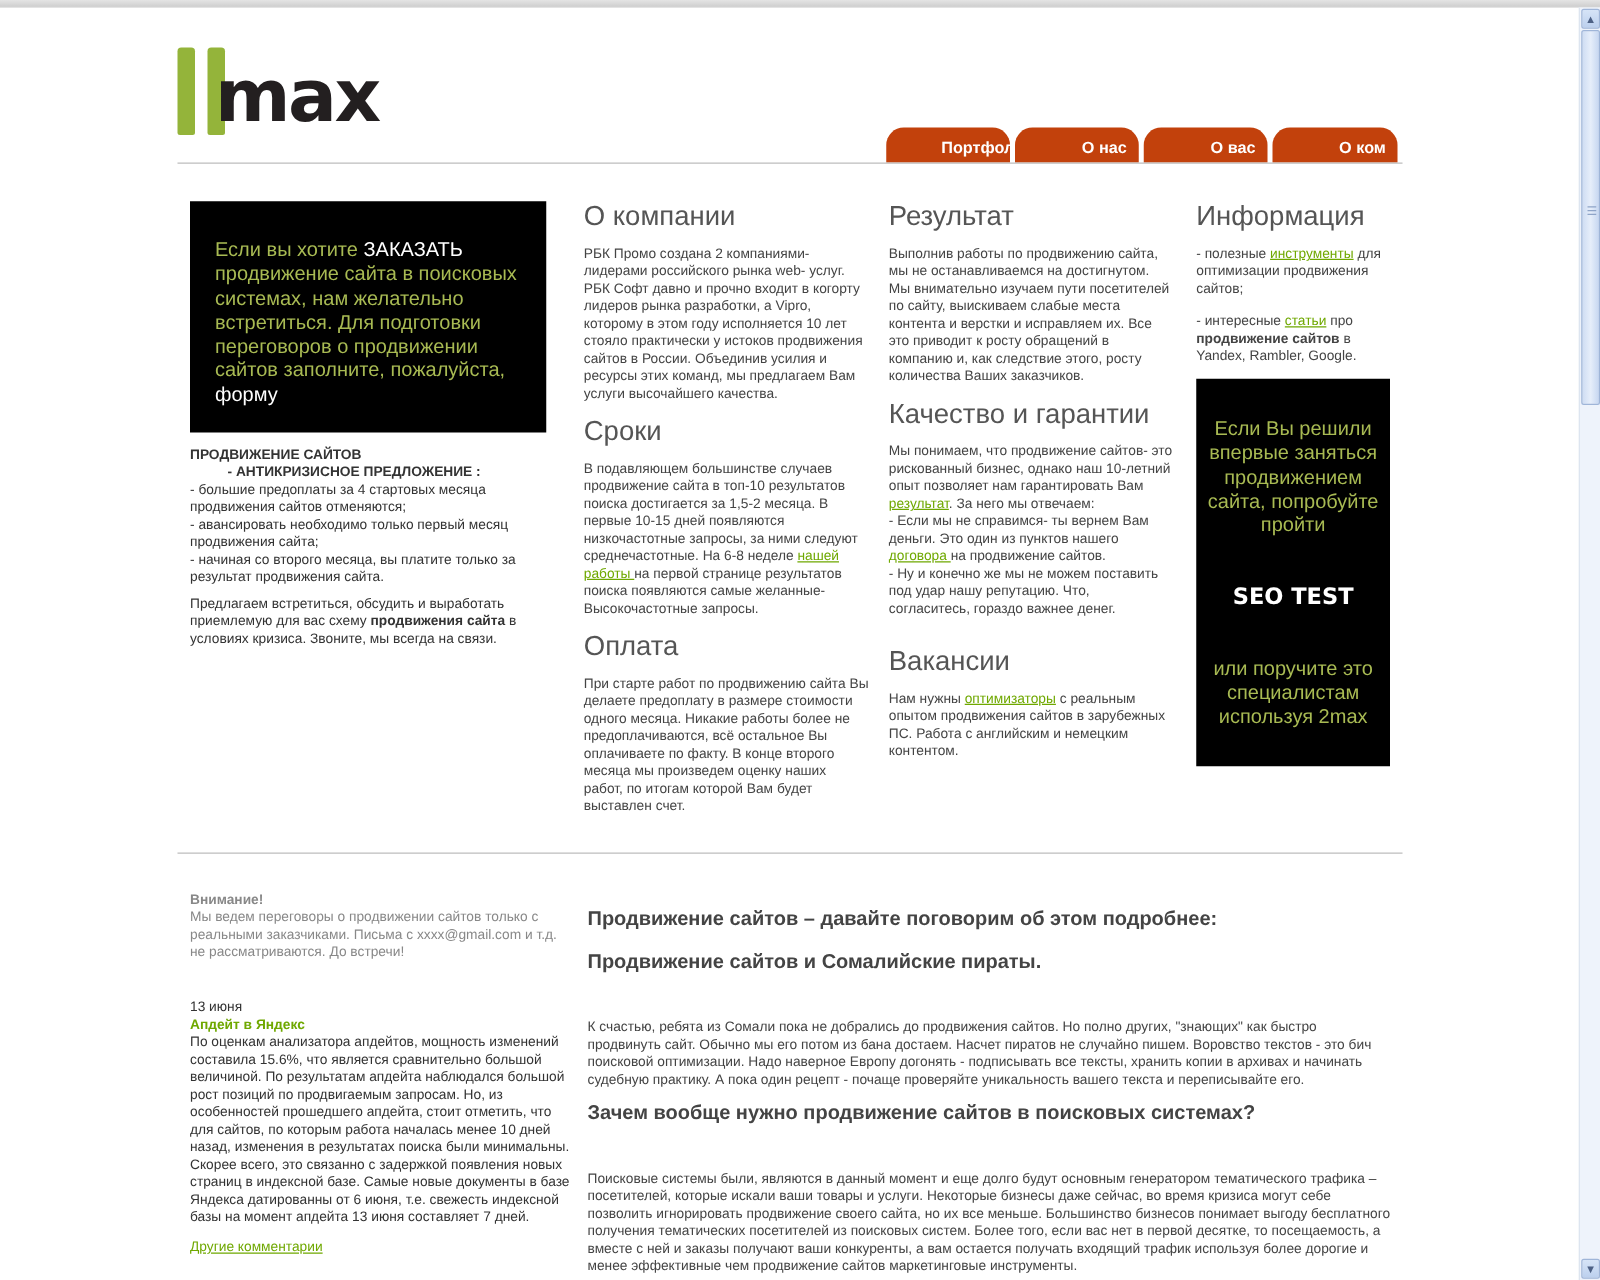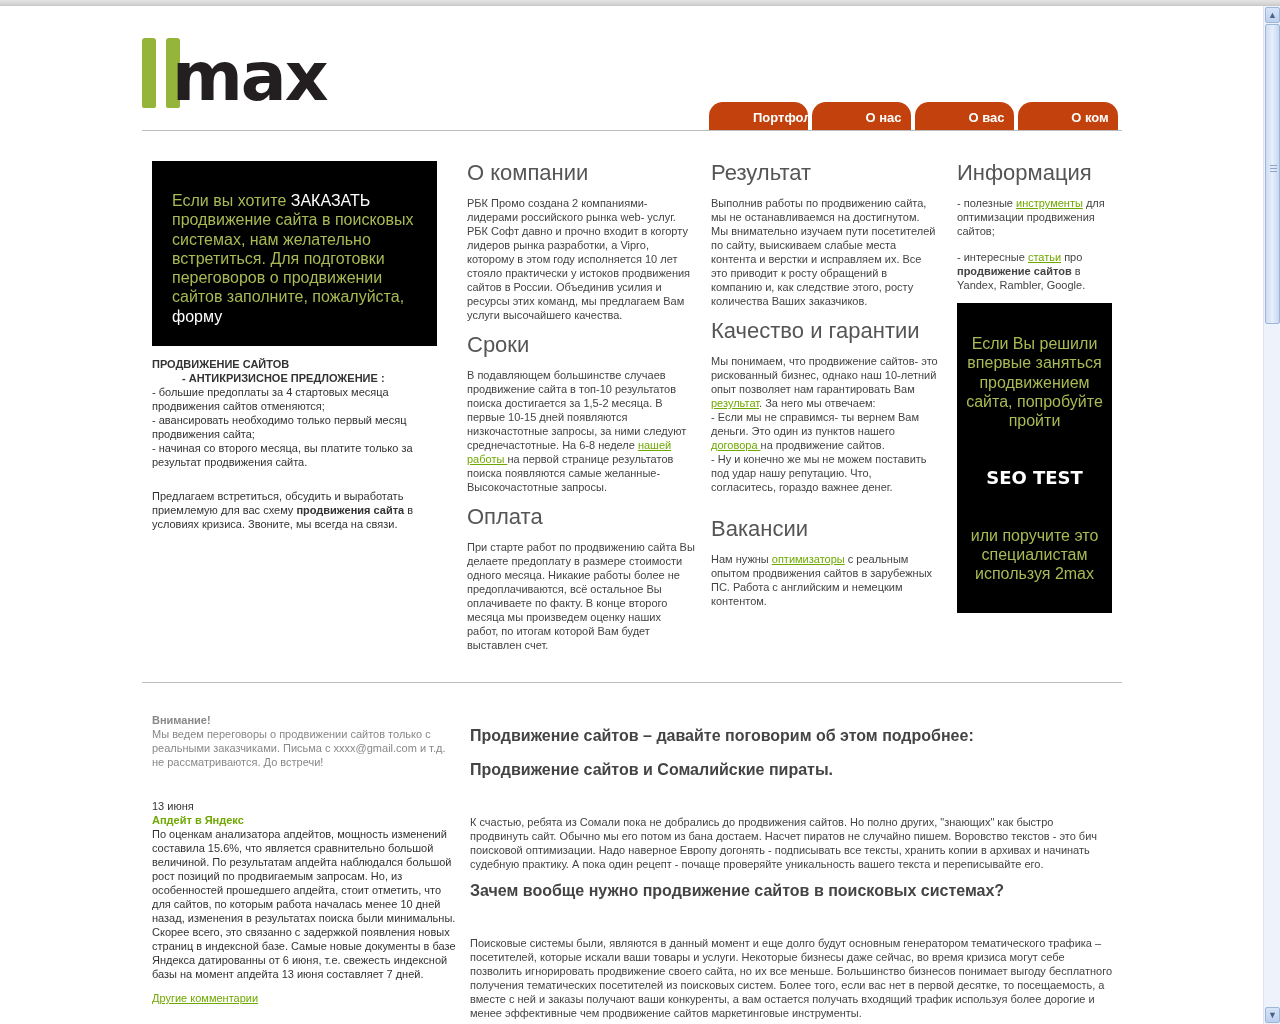--- a/index.html
+++ b/index.html
@@ -3,21 +3,21 @@
 <meta charset="utf-8">
 <style>
   * { box-sizing: border-box; margin: 0; padding: 0; }
   html, body { width: 1280px; height: 1024px; overflow: hidden; background: #fff; }
   body { font-family: "Liberation Sans", sans-serif; color: #444; position: relative; }
   .topbar { position: absolute; left: 0; top: 0; width: 1280px; height: 6px; background: linear-gradient(#e4e4e4, #d0d0d0); border-bottom: 1px solid #c8c8c8; }
   .page { position: absolute; left: 0; top: 6px; width: 1263px; height: 1018px; overflow: hidden; }
   .logo { position: absolute; left: 142px; top: 30px; height: 78px; display: flex; align-items: flex-end; }
   .logo .bars { display: flex; gap: 10px; margin-right: 2px; height: 70px; align-items: flex-end; }
   .logo .bar { width: 14px; height: 70px; background: #94b43a; border-radius: 3px 3px 2px 2px; }
-  .logo .word { font-family: "DejaVu Sans", sans-serif; font-weight: bold; font-size: 68px; line-height: 62px; color: #231f20; letter-spacing: -2px; margin-left: -10px; }
+  .logo .word { font-family: "DejaVu Sans", sans-serif; font-weight: bold; font-size: 58px; line-height: 62px; color: #231f20; letter-spacing: -2px; margin-left: -10px; }
   .nav { position: absolute; left: 709px; top: 96px; display: flex; gap: 4px; }
   .tab { width: 99px; height: 28px; background: #c2410c; color: #fff; font-weight: bold; font-size: 13px; text-align: center; line-height: 32px; border-radius: 14px 14px 0 0; cursor: pointer; padding-left: 44px; }
   .tab.last { width: 100px; font-size: 13px; }
   .rule { position: absolute; left: 142px; width: 980px; height: 1px; background: #bdbdbd; }
   .promo { position: absolute; left: 152px; top: 155px; width: 285px; height: 185px; background: #000; padding: 30px 20px 0 20px; font-size: 16px; line-height: 19.3px; color: #a8ba53; }
   .promo .hl { color: #fff; }
   .offer { position: absolute; left: 152px; top: 351px; width: 290px; font-size: 11px; line-height: 14px; color: #333; }
   .offer .h { font-weight: bold; }
   .offer .h2 { font-weight: bold; padding-left: 30px; }
   .offer p { margin-bottom: 12px; }
@@ -68,21 +68,21 @@
 
   <div class="promo">
     <span>Если вы хотите </span><span class="hl lnk" style="color:#fff;text-decoration:none;text-align:center;">ЗАКАЗАТЬ</span><span> продвижение сайта в поисковых системах, нам желательно встретиться. Для подготовки переговоров о продвижении сайтов заполните, пожалуйста, </span><span class="hl" style="cursor:pointer;">форму</span>
   </div>
 
   <div class="offer">
     <div class="h">ПРОДВИЖЕНИЕ САЙТОВ</div>
     <div class="h2">- АНТИКРИЗИСНОЕ ПРЕДЛОЖЕНИЕ :</div>
     <div>- большие предоплаты за 4 стартовых месяца продвижения сайтов отменяются;</div>
     <div>-  авансировать необходимо только первый месяц продвижения сайта;</div>
-    <div style="margin-bottom:20px;">-  начиная со второго месяца, вы платите только за результат продвижения сайта.</div>
+    <div style="margin-bottom:7px;">-  начиная со второго месяца, вы платите только за результат продвижения сайта.</div>
     <p><span>Предлагаем встретиться, обсудить и выработать приемлемую для вас схему </span><b>продвижения сайта</b><span> в условиях кризиса. Звоните, мы всегда на связи.</span></p>
   </div>
 
   <div class="col" style="left:467px; top:156px; width:228px;">
     <h2>О компании</h2>
     <p>РБК Промо создана 2 компаниями-лидерами российского рынка web- услуг. РБК Софт давно и прочно входит в когорту лидеров рынка разработки, а Vipro, которому в этом году исполняется 10 лет стояло практически у истоков продвижения сайтов в России. Объединив усилия и ресурсы этих команд, мы предлагаем Вам услуги высочайшего качества.</p>
     <h2>Сроки</h2>
     <p><span>В подавляющем большинстве случаев продвижение сайта в топ-10 результатов поиска достигается за 1,5-2 месяца. В первые 10-15 дней появляются низкочастотные запросы, за ними следуют среднечастотные. На 6-8 неделе </span><span class="lnk">нашей работы </span><span>на первой странице результатов поиска появляются самые желанные- Высокочастотные запросы.</span></p>
     <h2>Оплата</h2>
     <p>При старте работ по продвижению сайта Вы делаете предоплату в размере стоимости одного месяца. Никакие работы более не предоплачиваются, всё остальное Вы оплачиваете по факту. В конце второго месяца мы произведем оценку наших работ, по итогам которой Вам будет выставлен счет.</p>

